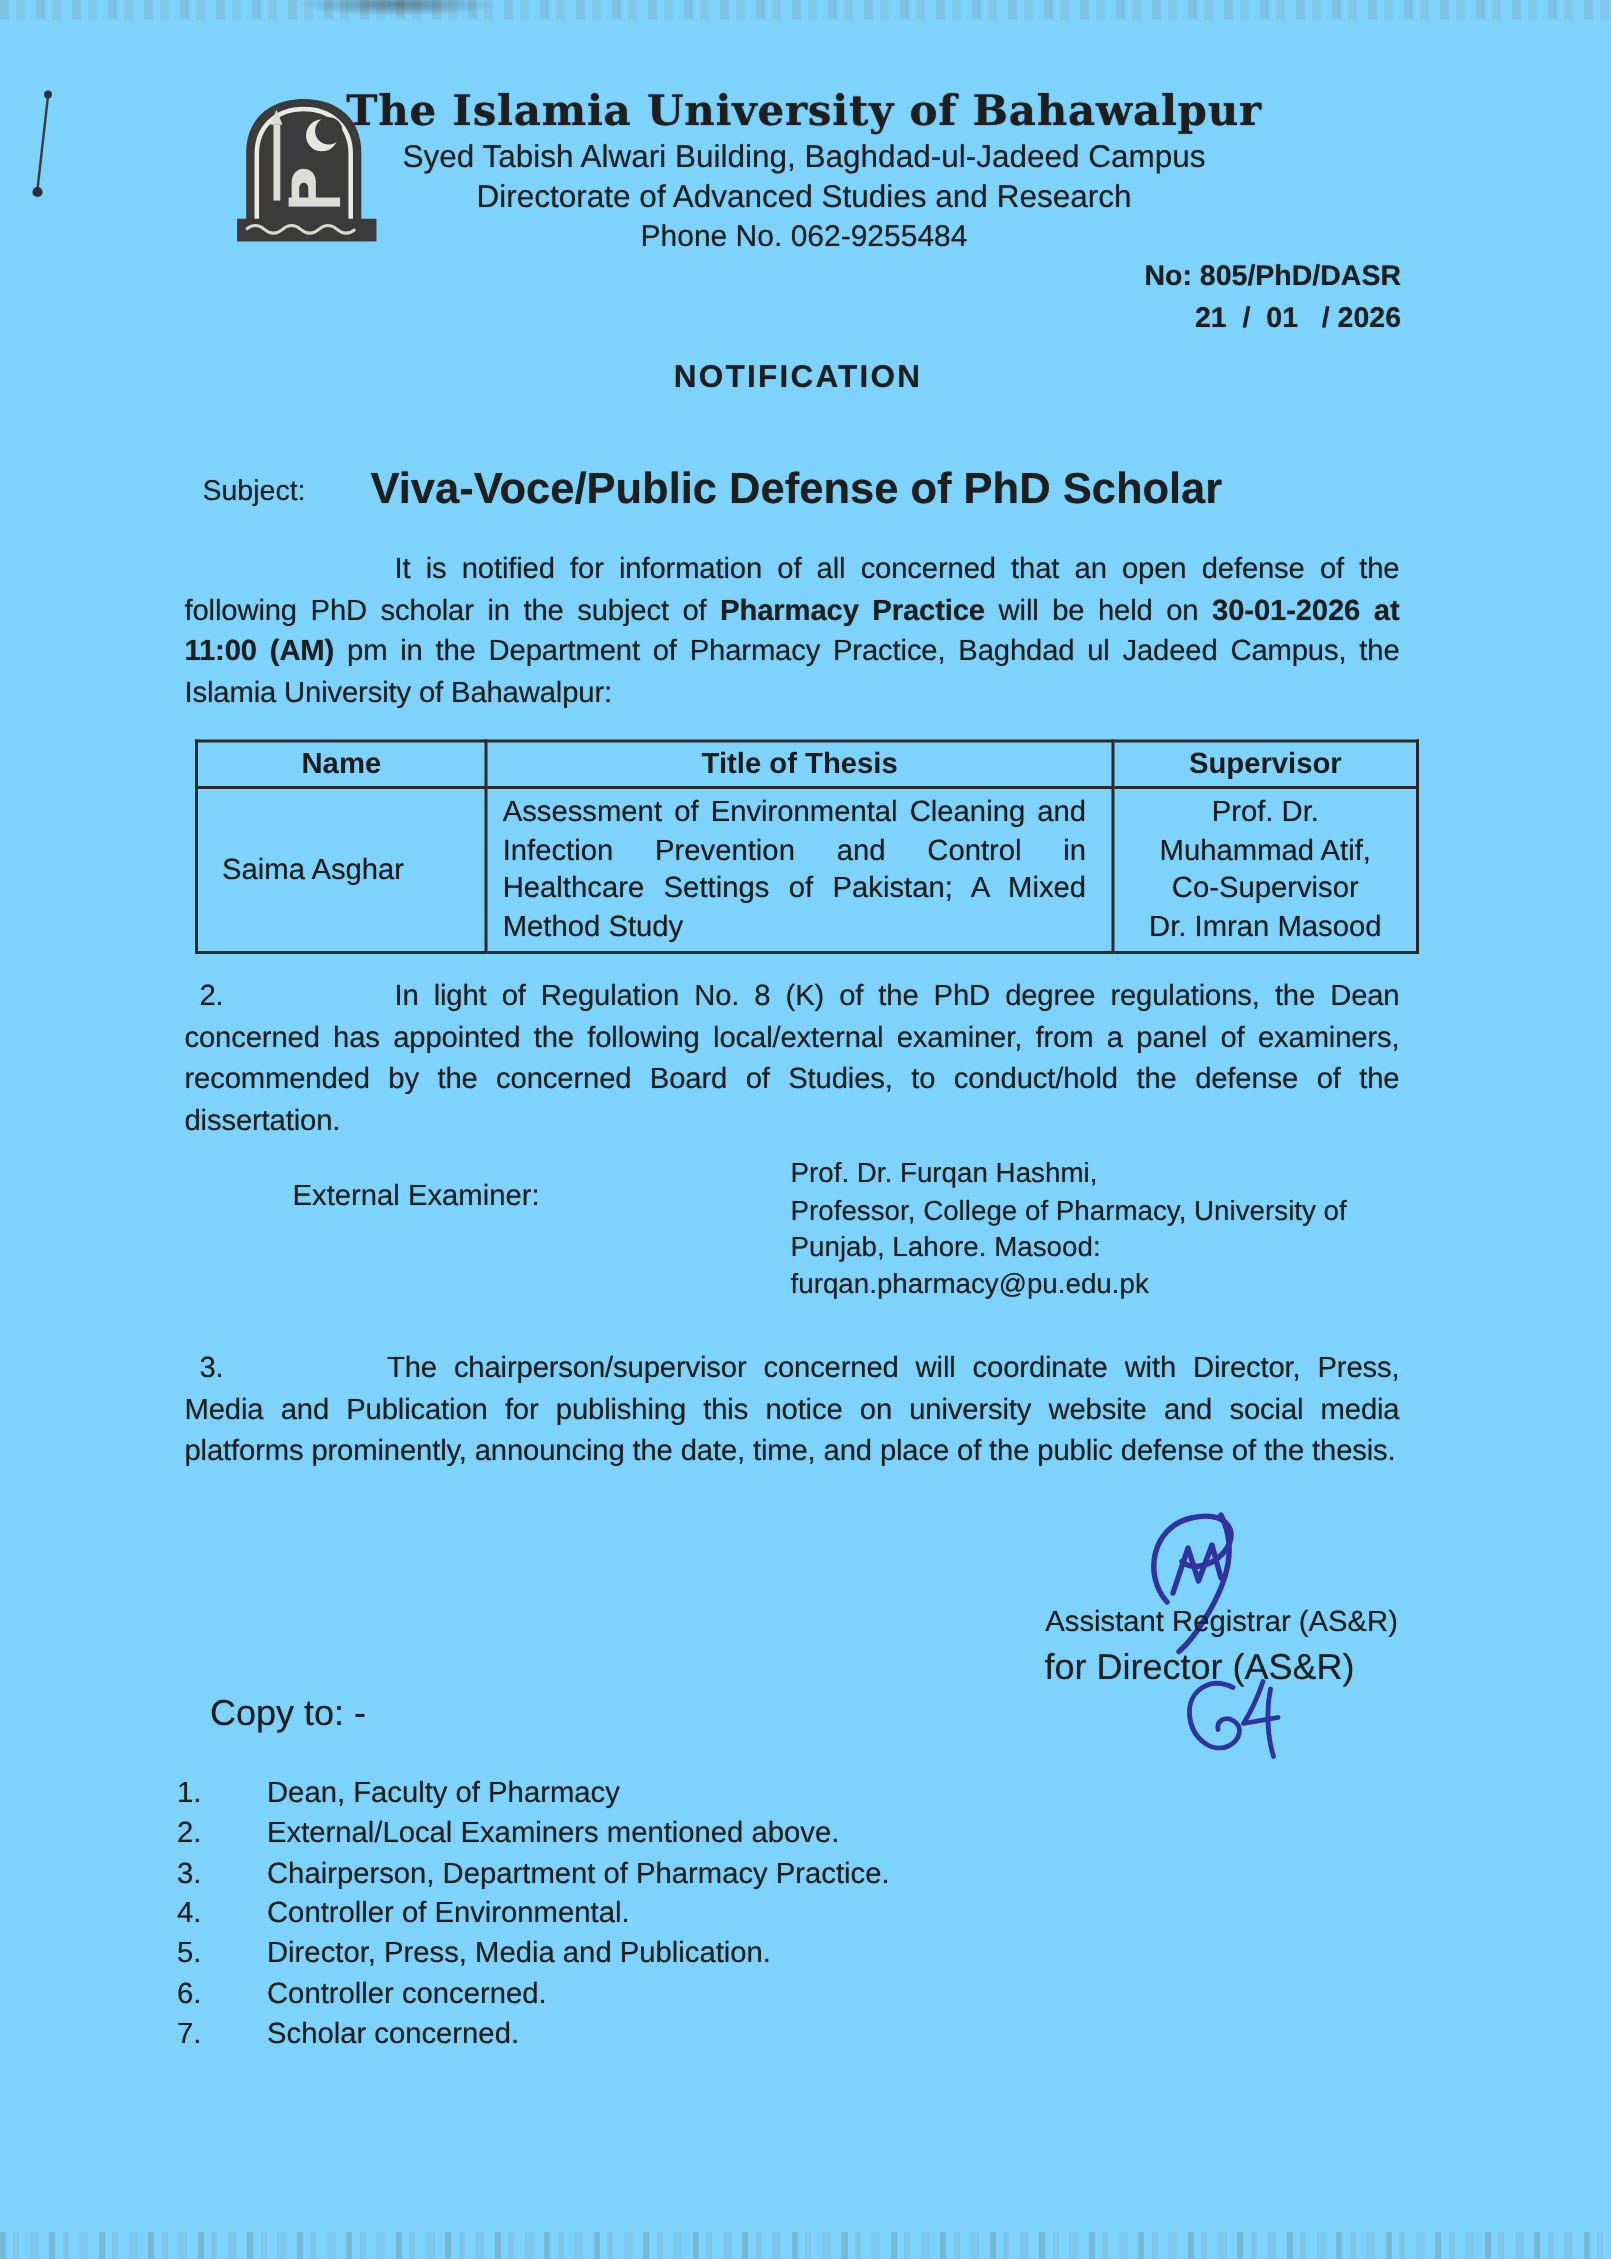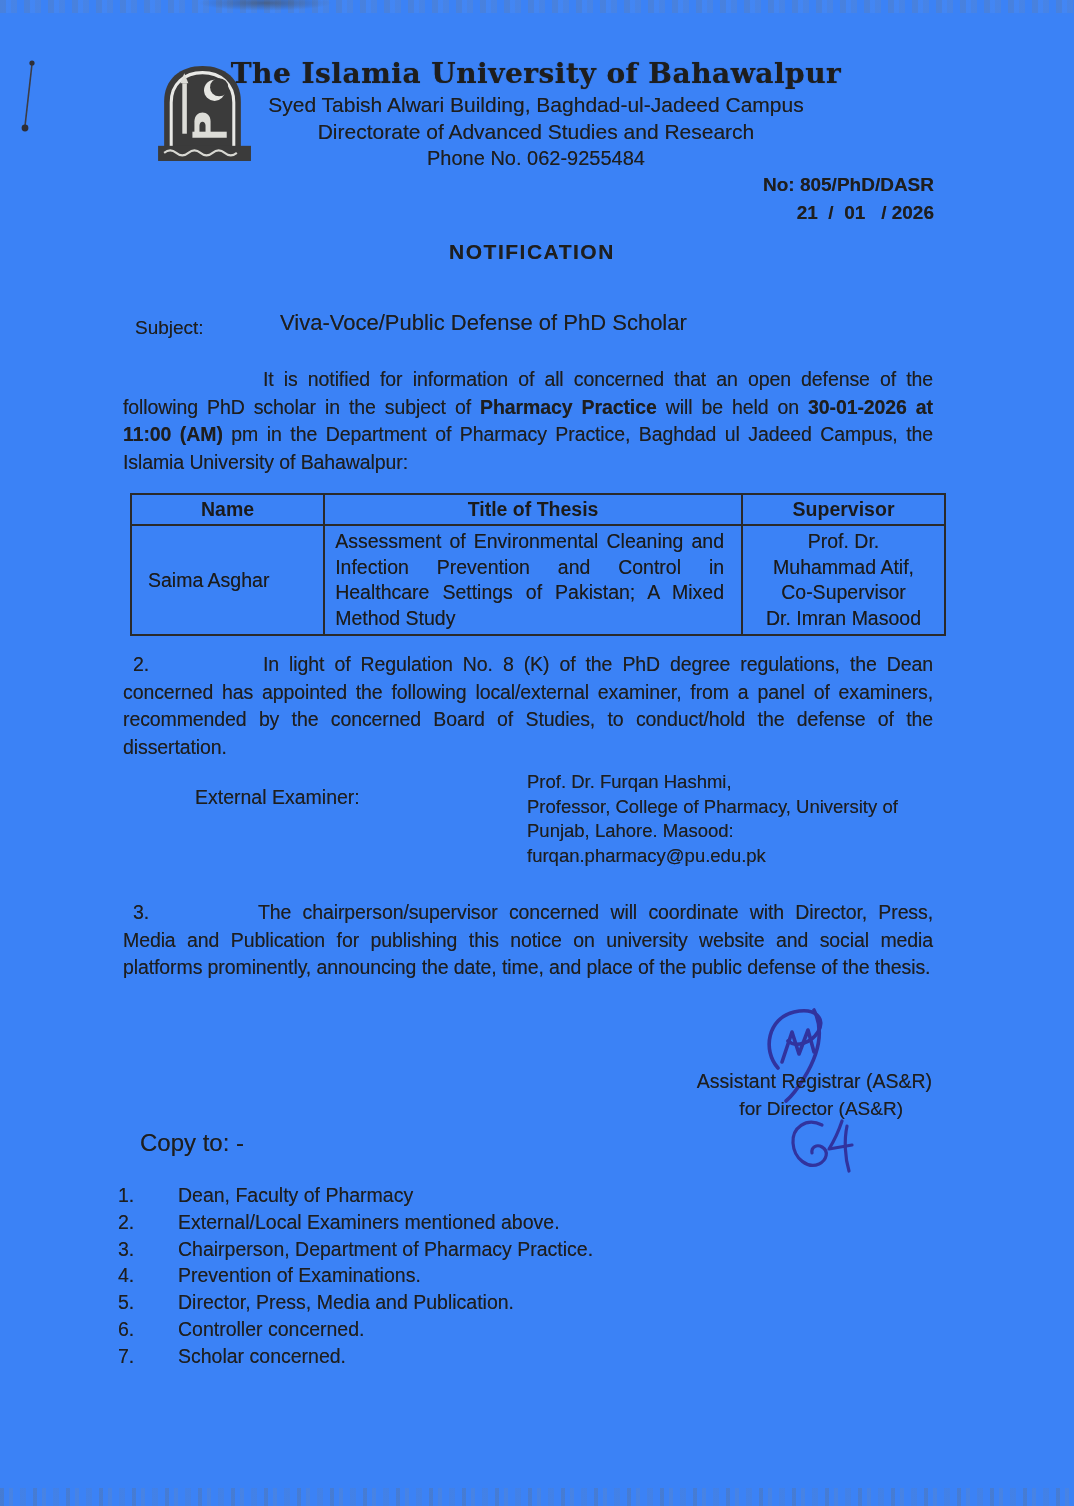--- a/index.html
+++ b/index.html
@@ -1,18 +1,18 @@
 <!DOCTYPE html>
 <html><head>
 <meta charset="utf-8">
 <style>
   html,body { margin:0; padding:0; background:#ffffff; }
   .page {
     position:relative; width:1074px; height:1506px;
-    background:#3b82f6; overflow:hidden;
+    background:#7dd3fc; overflow:hidden;
     font-family:"Liberation Sans", sans-serif;
     color:#1e1e1e;
   }
   .fuzz { text-shadow:0 0 0.6px rgba(30,30,30,0.55); }
 
   
   .scan-strip-top {
     position:absolute; left:0; top:0; width:1074px; height:13px;
     background:
       radial-gradient(ellipse 95px 11px at 265px 3px, rgba(70,70,70,0.55), rgba(70,70,70,0) 70%),
@@ -38,21 +38,21 @@
 
   .ref-block { position:absolute; right:140px; top:171px; text-align:right; font-size:19px; line-height:28px; font-weight:700; }
   .ref-date { white-space:pre; }
 
   .doc-title {
     position:absolute; left:0; top:240px; width:1064px; text-align:center;
     font-size:21px; font-weight:700; letter-spacing:1.5px;
   }
 
   .subject-label { position:absolute; left:135px; top:317px; font-size:19px; }
-  .subject-text  { position:absolute; left:280px; top:310px; font-size:22px; font-weight:400; }
+  .subject-text  { position:absolute; left:247px; top:310px; font-size:29px; font-weight:700; }
 
   .para {
     position:absolute; left:123px; width:810px;
     font-size:19.5px; line-height:27.5px; text-align:justify;
     letter-spacing:-0.1px;
   }
   #para1 { top:366px; text-indent:140px; }
   #para2 { top:651px; text-indent:140px; }
   #para3 { top:899px; text-indent:135px; }
   .pnum { position:absolute; left:10px; top:0; text-indent:0; }
@@ -67,21 +67,21 @@
   td.c-name  { width:178px; padding-left:16px; vertical-align:middle; }
   td.c-title { width:398px; text-align:justify; vertical-align:top; padding:3px 17px 3px 10px; line-height:25.5px; }
   td.c-sup   { width:196px; text-align:center; vertical-align:middle; line-height:25.5px; white-space:pre-line; padding:2px 4px; }
 
   .examiner-label { position:absolute; left:195px; top:786px; font-size:19.5px; }
   .examiner-value { position:absolute; left:527px; top:770px; width:430px; font-size:18.5px; line-height:24.5px; }
 
   .sig-squiggle-1 { position:absolute; left:748px; top:1004px; }
   .sig-squiggle-2 { position:absolute; left:786px; top:1116px; }
   .sig-title { position:absolute; right:142px; top:1070px; font-size:19.5px; }
-  .sig-for   { position:absolute; right:171px; top:1098px; font-size:19px; }
+  .sig-for   { position:absolute; right:171px; top:1098px; font-size:24px; }
 
   .copy-heading { position:absolute; left:140px; top:1129px; font-size:24px; font-weight:400; }
   .copy-list { position:absolute; left:118px; top:1184px; width:740px; font-size:19.5px; }
   .copy-item { position:relative; height:26.8px; }
   .copy-num  { position:absolute; left:0; }
   .copy-text { position:absolute; left:60px; }
 </style>
 </head>
 <body>
 
@@ -186,21 +186,21 @@
     <div class="copy-item">
         <span class="copy-num">2.</span>
         <span class="copy-text">External/Local Examiners mentioned above.</span>
       </div>
     <div class="copy-item">
         <span class="copy-num">3.</span>
         <span class="copy-text">Chairperson, Department of Pharmacy Practice.</span>
       </div>
     <div class="copy-item">
         <span class="copy-num">4.</span>
-        <span class="copy-text">Prevention of Examinations.</span>
+        <span class="copy-text">Controller of Environmental.</span>
       </div>
     <div class="copy-item">
         <span class="copy-num">5.</span>
         <span class="copy-text">Director, Press, Media and Publication.</span>
       </div>
     <div class="copy-item">
         <span class="copy-num">6.</span>
         <span class="copy-text">Controller concerned.</span>
       </div>
     <div class="copy-item">

